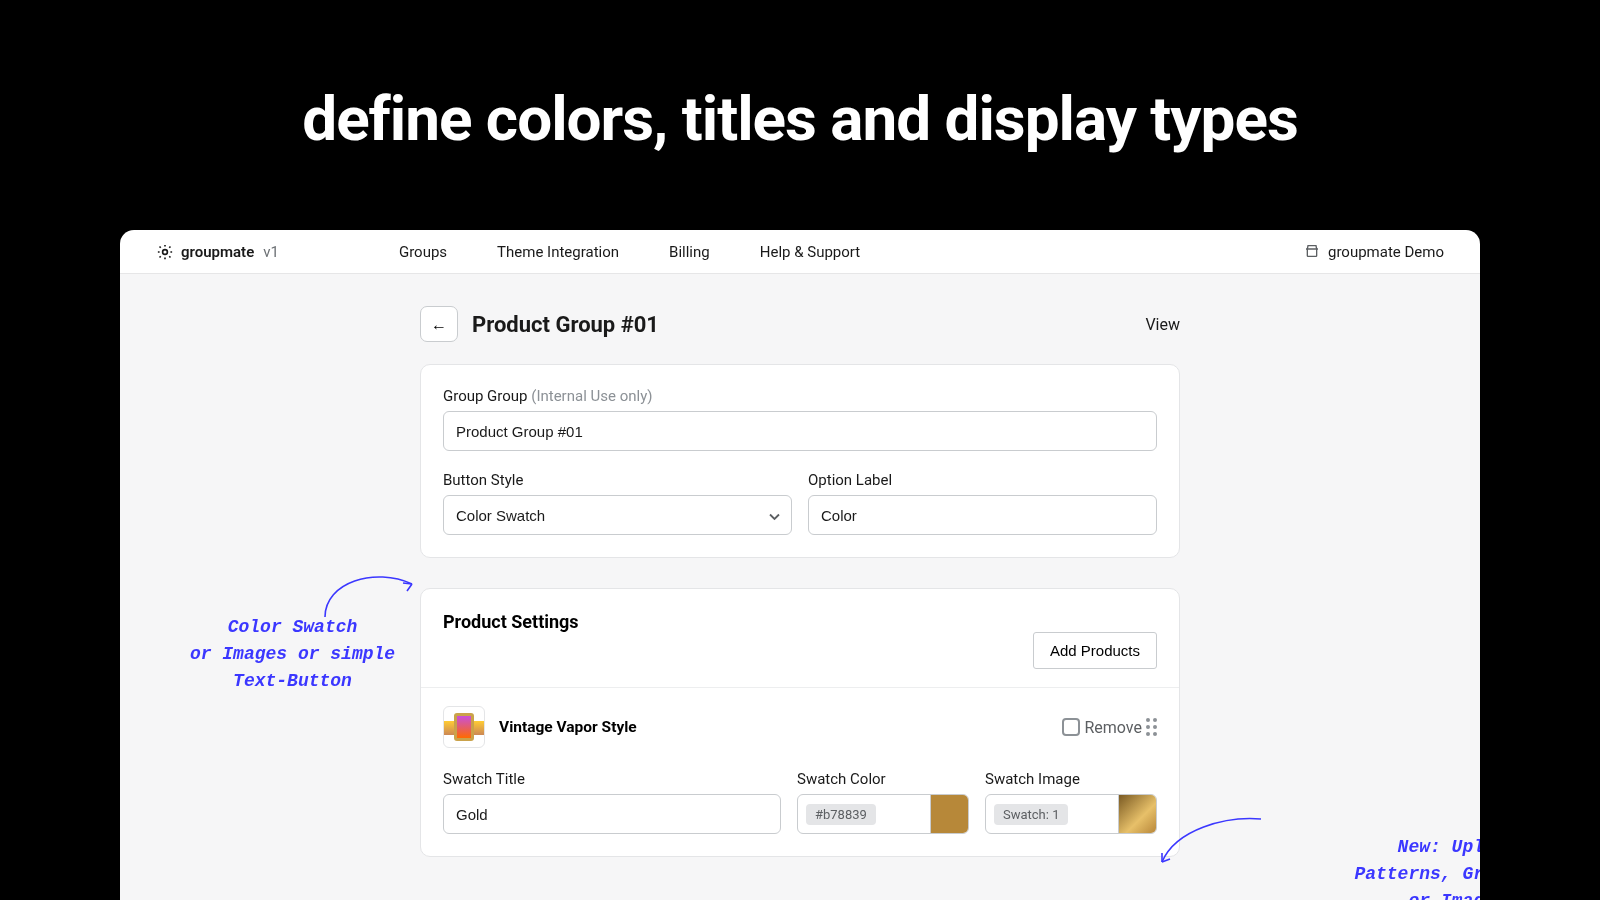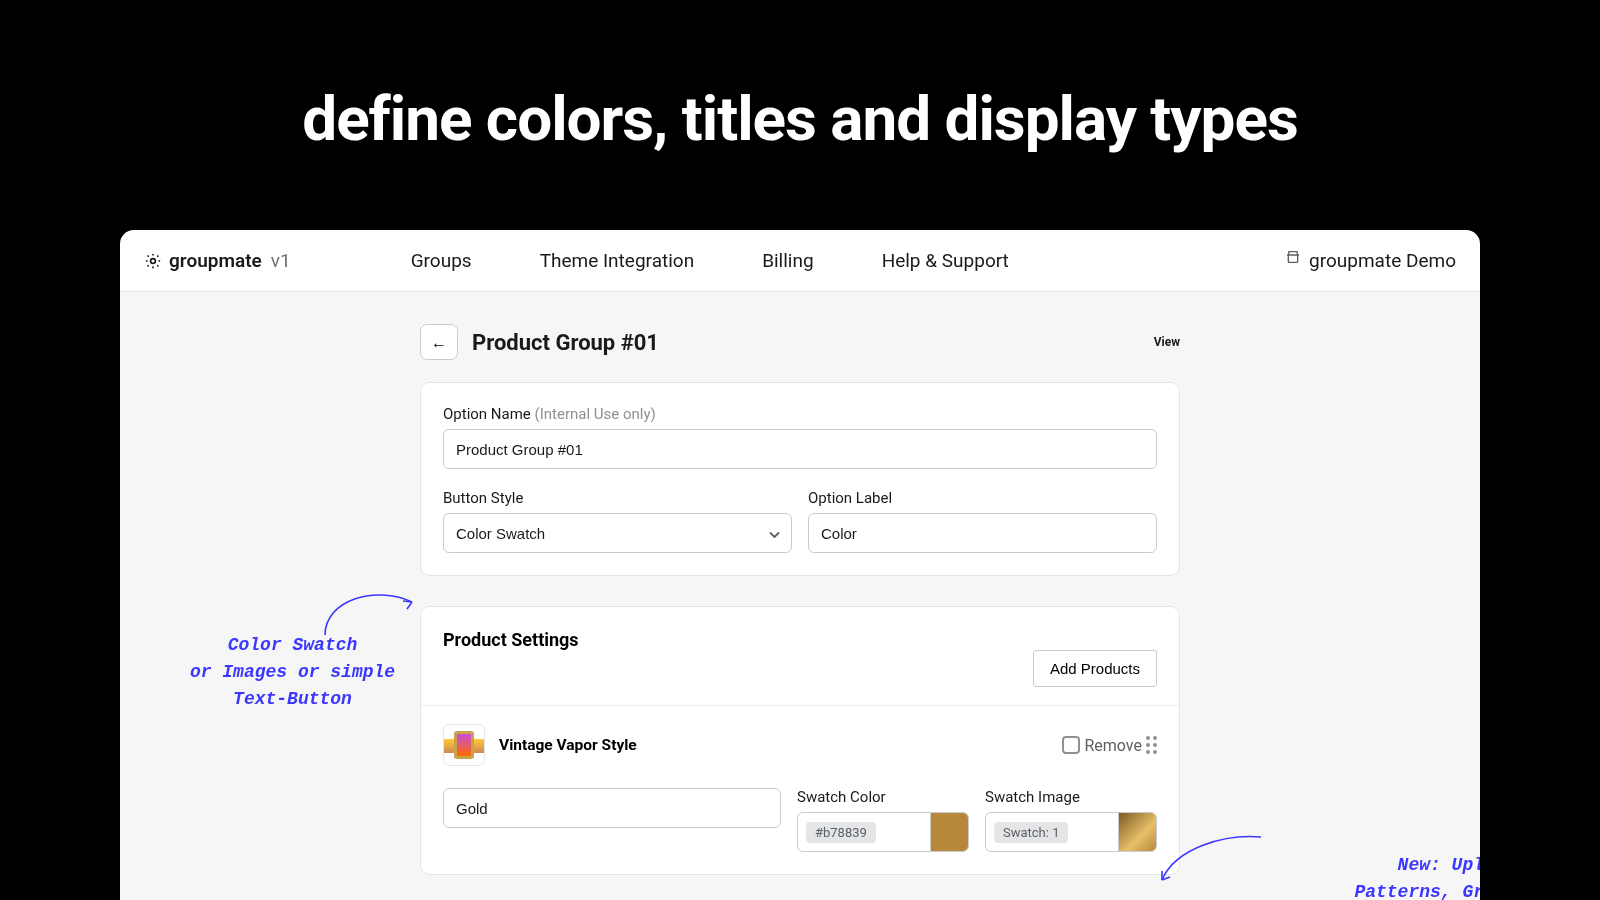--- a/index.html
+++ b/index.html
@@ -25,36 +25,36 @@
   top: 230px;
   width: 1360px;
   background: #fff;
   border-radius: 14px 14px 0 0;
   box-shadow: 12px 12px 0 rgba(0,0,0,.35);
   overflow: hidden;
 }
 .topbar {
   display: flex;
   align-items: center;
-  height: 62px;
+  height: 44px;
   border-bottom: 1px solid #e6e6e7;
-  padding: 0 24px;
-  font-size: 19px;
+  padding: 0 36px;
+  font-size: 15px;
 }
 .brand {
   display: flex;
   align-items: center;
   gap: 7px;
   font-weight: 600;
   color: #1a1a1a;
 }
 .brand-version { font-weight: 400; color: #6d7175; margin-left: 2px; }
 .nav-tabs {
   display: flex;
-  gap: 68px;
+  gap: 50px;
   margin-left: 120px;
   justify-content: center;
 }
 .nav-tab { color: #1a1a1a; cursor: pointer; }
 .top-right {
   margin-left: auto;
   display: flex;
   gap: 8px;
   color: #1a1a1a;
 }
@@ -79,21 +79,21 @@
   border: 1px solid #c9cccf;
   border-radius: 7px;
   background: #fff;
   display: flex;
   align-items: center;
   justify-content: center;
   font-size: 16px;
   cursor: pointer;
 }
 .page-title { font-size: 22px; font-weight: 700; color: #1a1a1a; }
-.view-link { margin-left: auto; font-weight: 700; font-size: 12px; color: #1a1a1a; cursor: pointer; }
+.view-link { margin-left: auto; font-weight: 400; font-size: 16px; color: #1a1a1a; cursor: pointer; }
 
 .card {
   width: 760px;
   margin: 22px auto 0 auto;
   background: #fff;
   border: 1px solid #e4e5e7;
   border-radius: 10px;
   padding: 22px;
 }
 .field-label { font-size: 15px; color: #1a1a1a; margin-bottom: 6px; }
@@ -268,21 +268,21 @@
     <div class="page-header">
       <div class="back-btn">
         <span>←</span>
       </div>
       <div class="page-title">Product Group #01</div>
       <div class="view-link">View</div>
     </div>
 
     <div class="card">
       <div class="field-label">
-        <span>Option Name</span>
+        <span>Group Group</span>
         <span class="field-hint">(Internal Use only)</span>
       </div>
       <input class="text-input" value="Product Group #01" style="">
 
       <div class="row-two">
         <div>
           <div class="field-label">Button Style</div>
           <div class="select-wrap">
             <input class="select-input" readonly="" value="Color Swatch" style="">
             <span class="select-caret">
@@ -317,20 +317,21 @@
               <span></span>
               <span></span>
               <span></span>
               <span></span>
           </div>
         </div>
       </div>
 
       <div class="swatch-row">
         <div class="swatch-col-title">
+          <div class="field-label">Swatch Title</div>
           <input class="text-input" value="Gold" style="">
         </div>
         <div class="swatch-col-color">
           <div class="field-label">Swatch Color</div>
           <div class="swatch-input-wrap">
             <span class="tag">#b78839</span>
             <span class="fill"></span>
             <span class="swatch-chip gold"></span>
           </div>
         </div>

